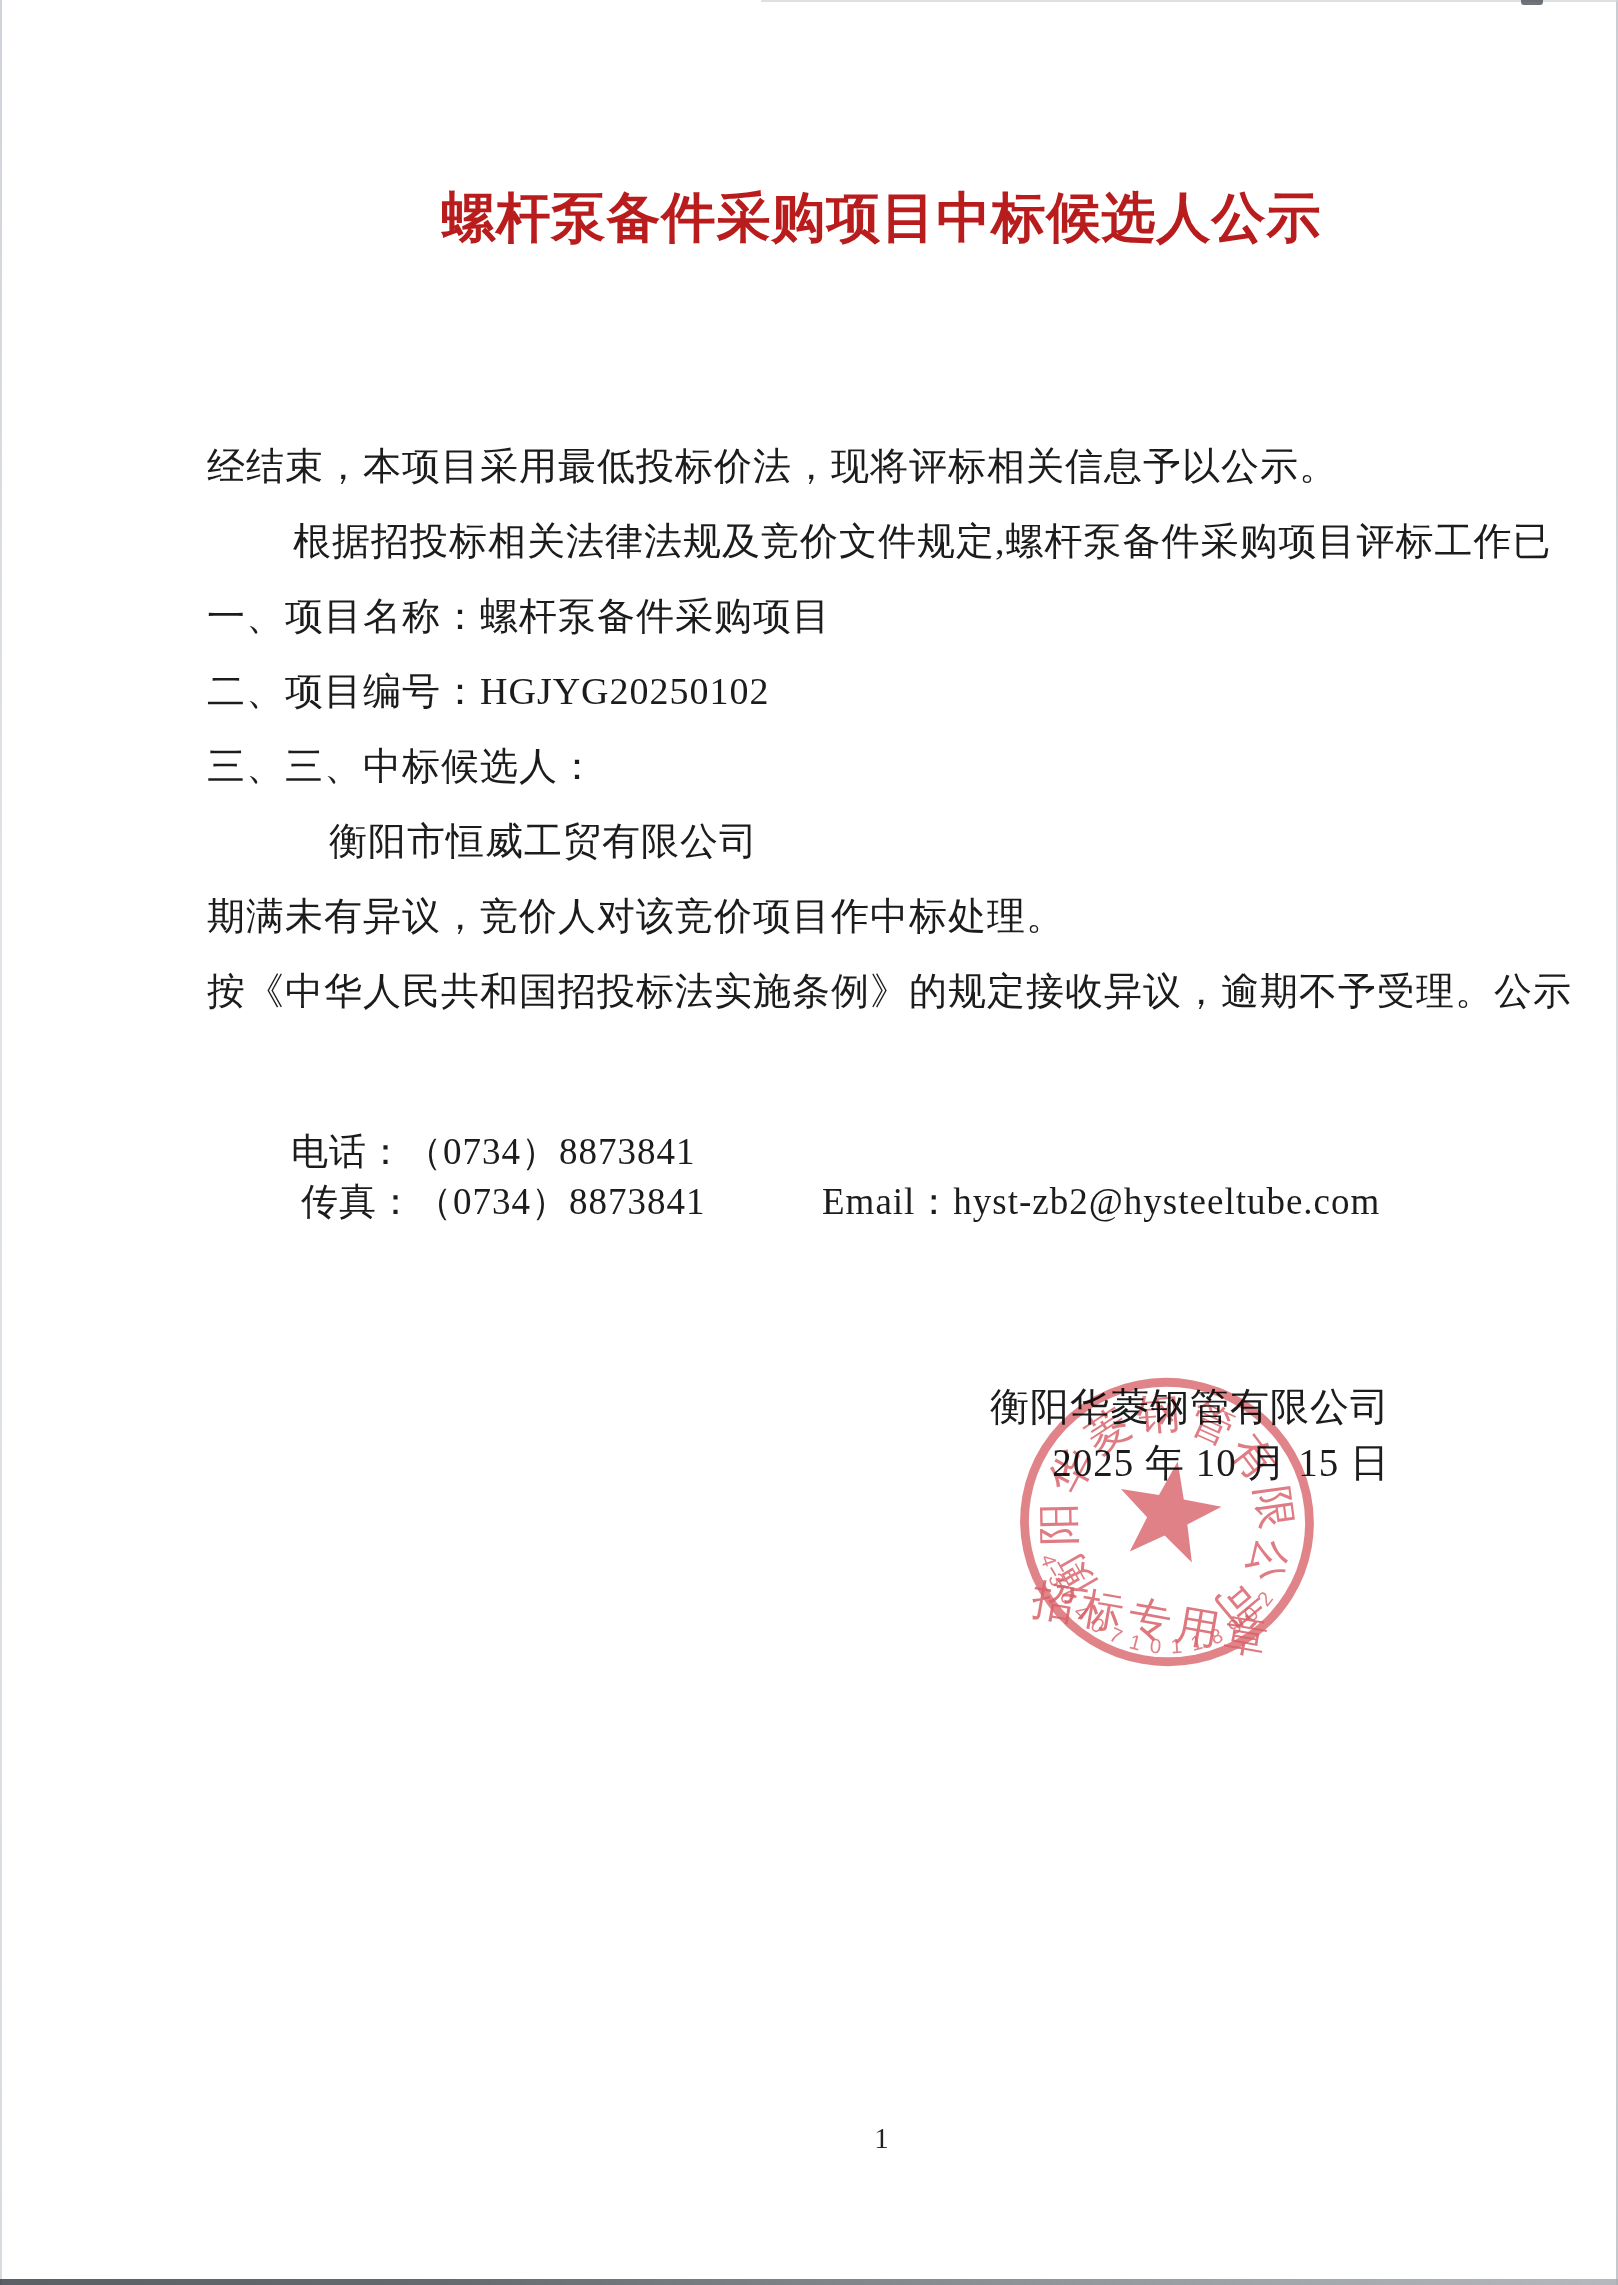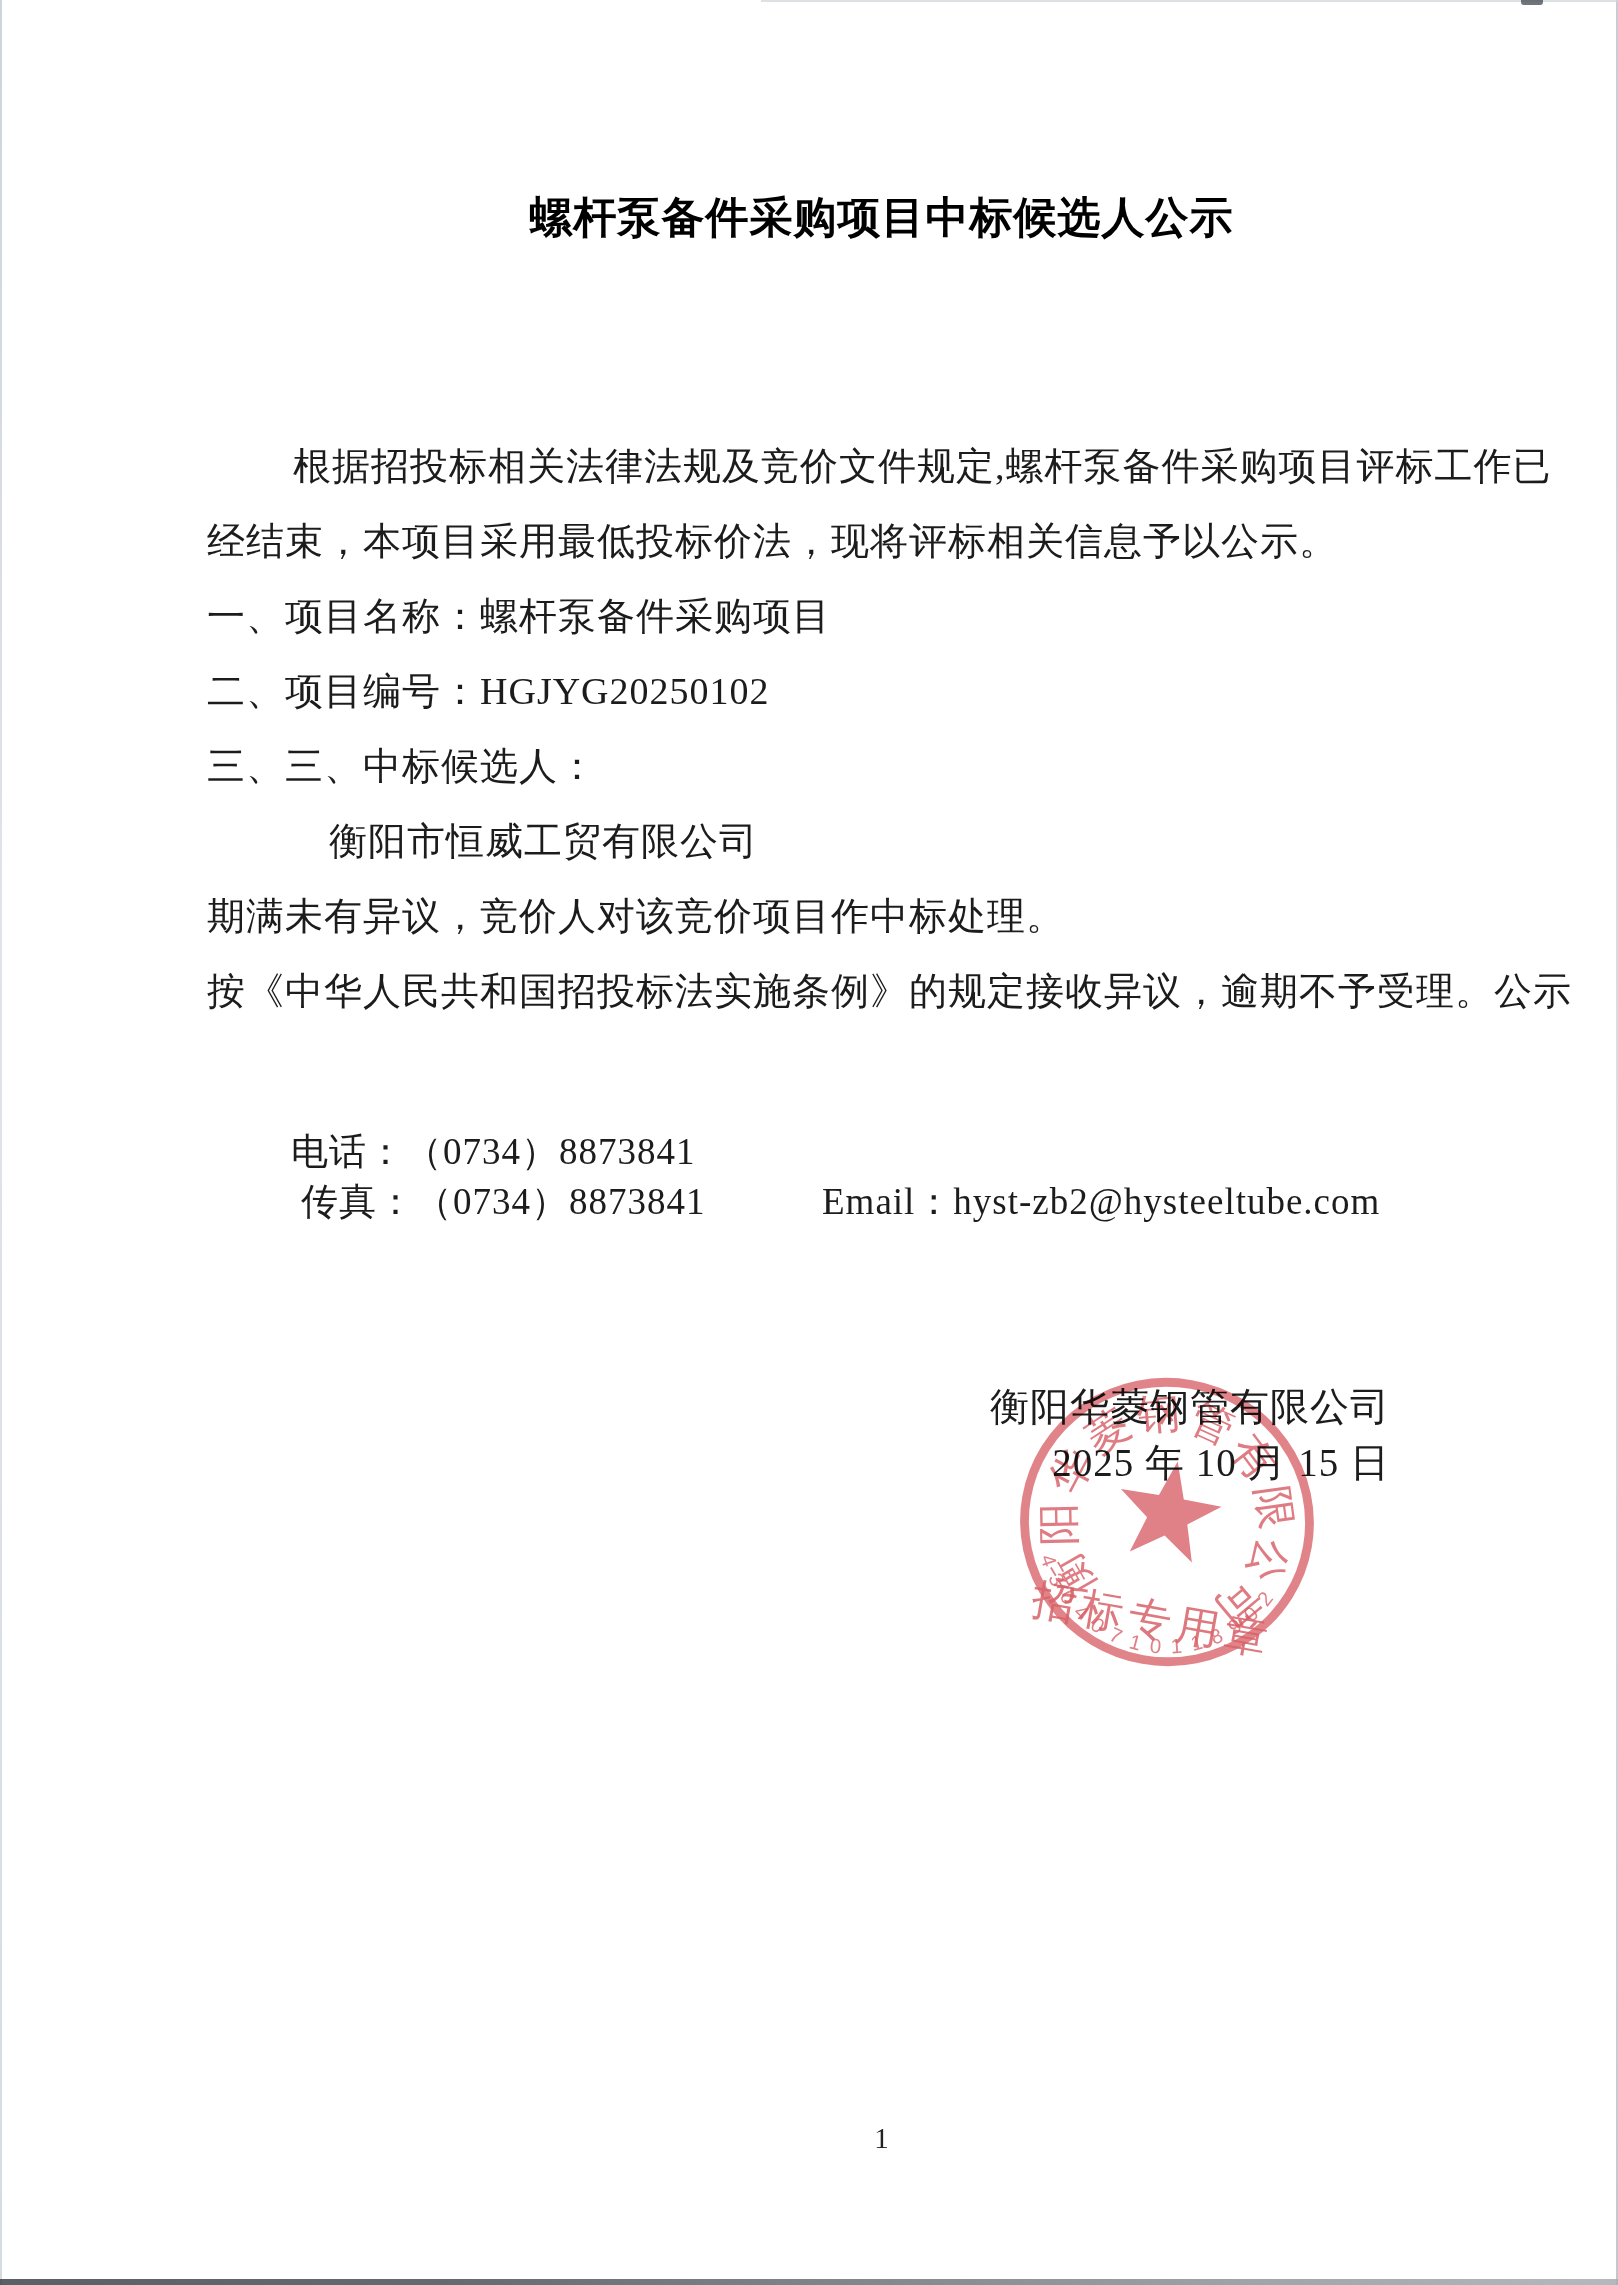--- a/index.html
+++ b/index.html
@@ -21,23 +21,23 @@
   .edge-top{position:absolute;top:0;left:761px;right:0;height:2px;background:#cfd4d9;opacity:.7;}
   .smudge-top{position:absolute;top:0;left:1521px;width:21.5px;height:4.9px;background:#4c5258;border-radius:0 0 2.9px 2.9px;opacity:.8;}
 
   .content{position:absolute;left:207px;top:0;width:1349px;}
 
   .doc-title{
     position:absolute;top:193px;left:0;width:100%;
     text-align:center;
     font-family:"Liberation Sans", sans-serif;
     font-weight:bold;
-    font-size:43px;line-height:49px;
+    font-size:54px;line-height:49px;
     letter-spacing:1px;
-    color:#000000;
+    color:#b91c1c;
     white-space:nowrap;
   }
   .body-block{
     position:absolute;top:429px;left:0;width:100%;
     font-size:38px;line-height:75px;
     letter-spacing:1px;
   }
   .bline{white-space:nowrap;}
   .ind2{padding-left:86px;}
   .ind3{padding-left:122px;}
@@ -80,22 +80,22 @@
   <div class="edge-right"></div>
   <div class="edge-bottom"></div>
   <div class="edge-top"></div>
   <div class="smudge-top"></div>
 
   <div class="content">
 
     <div class="doc-title">螺杆泵备件采购项目中标候选人公示</div>
 
     <div class="body-block">
+      <div class="bline">经结束，本项目采用最低投标价法，现将评标相关信息予以公示。</div>
       <div class="bline ind2">根据招投标相关法律法规及竞价文件规定,螺杆泵备件采购项目评标工作已</div>
-      <div class="bline">经结束，本项目采用最低投标价法，现将评标相关信息予以公示。</div>
       <div class="bline">一、项目名称：螺杆泵备件采购项目</div>
       <div class="bline">二、项目编号：HGJYG20250102</div>
       <div class="bline">三、三、中标候选人：</div>
       <div class="bline ind3">衡阳市恒威工贸有限公司</div>
       <div class="bline">期满未有异议，竞价人对该竞价项目作中标处理。</div>
       <div class="bline">按《中华人民共和国招投标法实施条例》的规定接收异议，逾期不予受理。公示</div>
     </div>
 
     <div class="contact-block">
       <div class="contact-row">电话：（0734）8873841</div>

